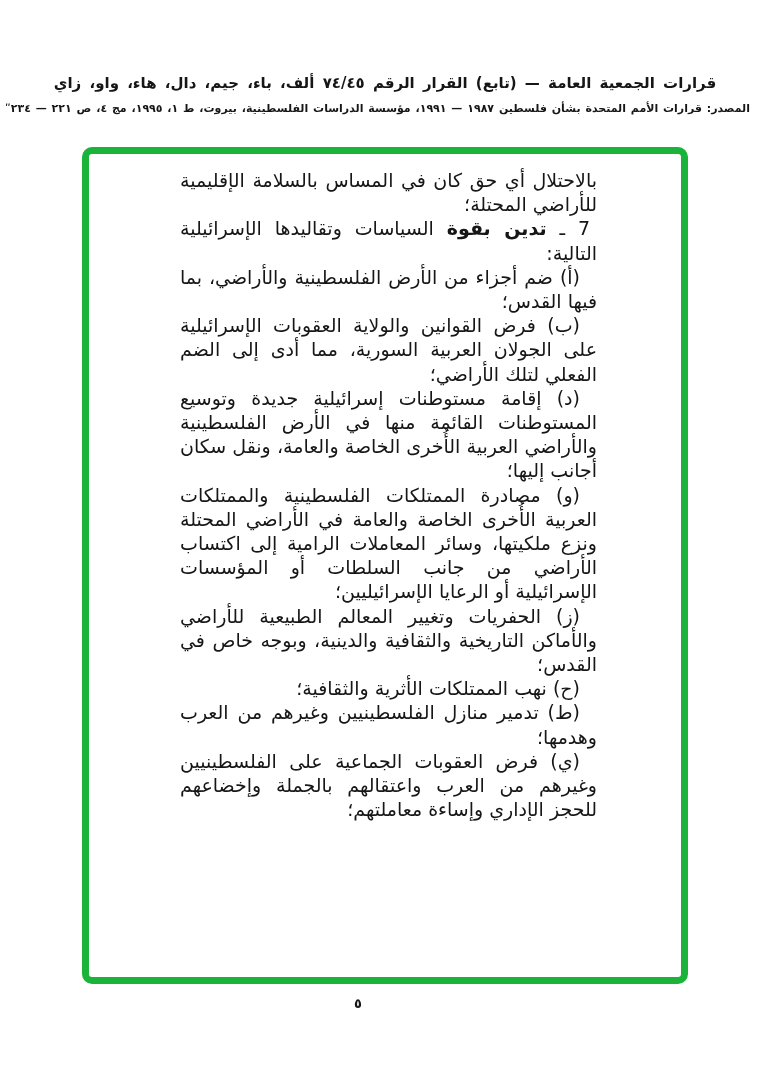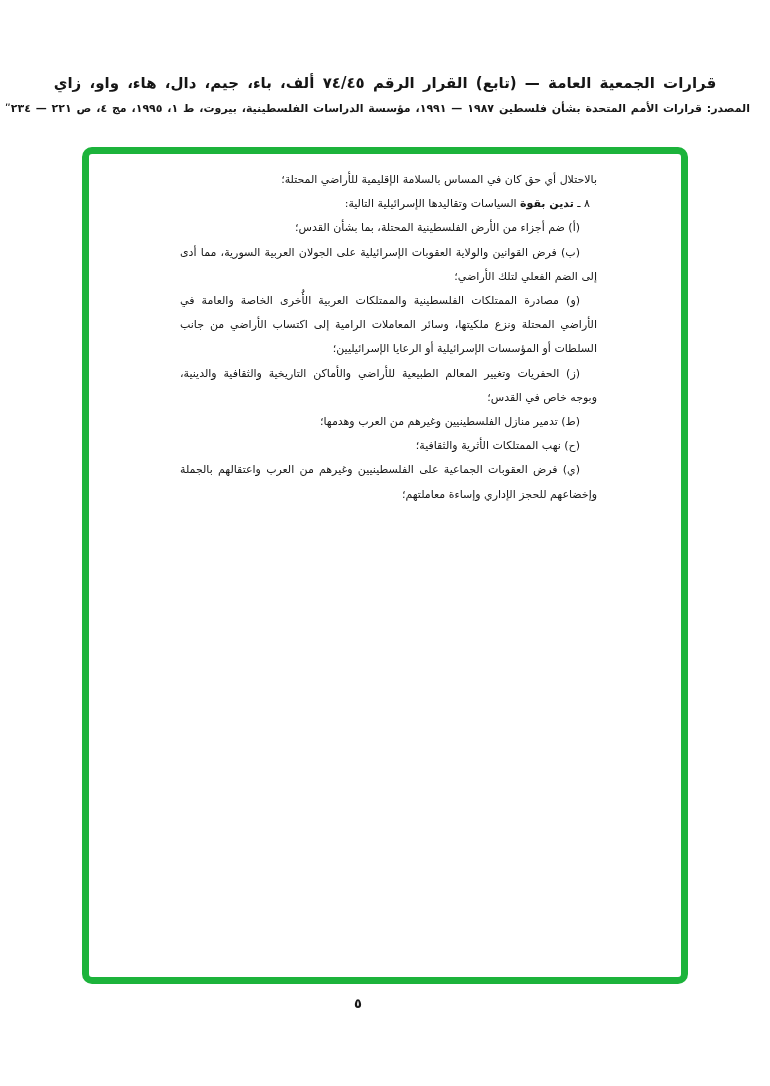--- a/index.html
+++ b/index.html
@@ -49,21 +49,21 @@
     border: 7px solid #1cb33b;
     border-radius: 10px;
     background: transparent;
   }
   .content {
     position: absolute;
     top: 168px;
     right: 173px;
     width: 417px;
     text-align: justify;
-    font-size: 11px;
+    font-size: 19px;
     line-height: 24.2px;
     letter-spacing: 0.1px;
   }
   .content p {
     margin: 0;
     text-indent: 17px;
   }
   .content p.cont { text-indent: 0; }
   .content p.op   { text-indent: 7px; }
   .content b { font-weight: bold; }
@@ -87,38 +87,39 @@
     <span>ألف، باء، جيم، دال، هاء، واو، زاي</span></div>
 
   <div class="source-line">المصدر: قرارات الأمم المتحدة بشأن فلسطين ١٩٨٧ — ١٩٩١، مؤسسة الدراسات الفلسطينية، بيروت، ط ١، ١٩٩٥، مج ٤، ص ٢٢١ — ٢٣٤ʺ</div>
 
   <div class="frame" style="border-color: rgb(28, 179, 59);"></div>
 
   <div class="content">
 
     <p class="cont">بالاحتلال أي حق كان في المساس بالسلامة الإقليمية للأراضي المحتلة؛</p>
 
-    <p class="op"><span>٨ ـ</span>
+    <p class="op"><span>7 ـ</span>
       <b>تدين بقوة</b>
       <span>السياسات وتقاليدها الإسرائيلية التالية:</span></p>
 
-    <p><span>(أ)</span> <span>ضم أجزاء من الأرض الفلسطينية المحتلة، بما بشأن القدس؛</span></p>
+    <p><span>(أ)</span> <span>ضم أجزاء من الأرض الفلسطينية والأراضي، بما فيها القدس؛</span></p>
 
     <p><span>(ب)</span> <span>فرض القوانين والولاية العقوبات الإسرائيلية على الجولان العربية السورية، مما أدى إلى الضم الفعلي لتلك الأراضي؛</span></p>
 
 
+    <p><span>(د)</span> <span>إقامة مستوطنات إسرائيلية جديدة وتوسيع المستوطنات القائمة منها في الأرض الفلسطينية والأراضي العربية الأُخرى الخاصة والعامة، ونقل سكان أجانب إليها؛</span></p>
 
 
     <p><span>(و)</span> <span>مصادرة الممتلكات الفلسطينية والممتلكات العربية الأُخرى الخاصة والعامة في الأراضي المحتلة ونزع ملكيتها، وسائر المعاملات الرامية إلى اكتساب الأراضي من جانب السلطات أو المؤسسات الإسرائيلية أو الرعايا الإسرائيليين؛</span></p>
 
     <p><span>(ز)</span> <span>الحفريات وتغيير المعالم الطبيعية للأراضي والأماكن التاريخية والثقافية والدينية، وبوجه خاص في القدس؛</span></p>
 
+    <p><span>(ح)</span> <span>نهب الممتلكات الأثرية والثقافية؛</span></p>
+
     <p><span>(ط)</span> <span>تدمير منازل الفلسطينيين وغيرهم من العرب وهدمها؛</span></p>
-
-    <p><span>(ح)</span> <span>نهب الممتلكات الأثرية والثقافية؛</span></p>
 
     <p><span>(ي)</span> <span>فرض العقوبات الجماعية على الفلسطينيين وغيرهم من العرب واعتقالهم بالجملة وإخضاعهم للحجز الإداري وإساءة معاملتهم؛</span></p>
 
 
 
   </div>
 
   <div class="page-number">٥</div>
 
 </div>

